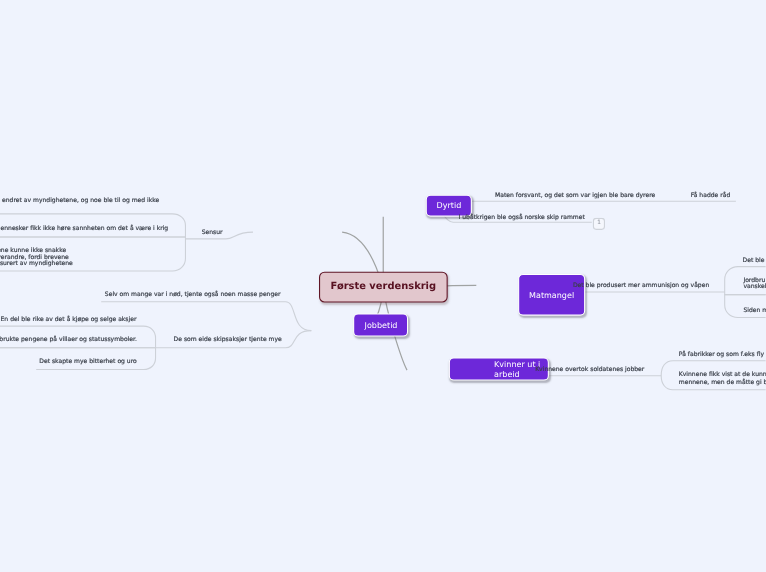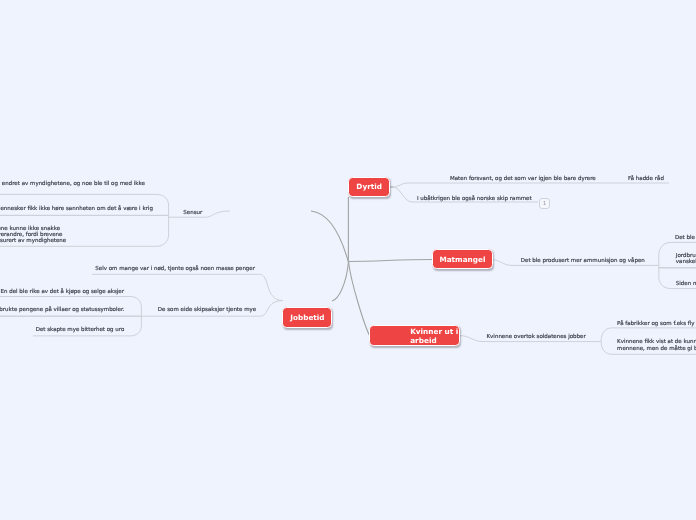--- a/index.html
+++ b/index.html
@@ -13,25 +13,25 @@
 
   .node{position:absolute;box-sizing:border-box;}
 
   .central{left:289.7px;top:246.5px;width:117.6px;height:28px;
            background:#e2c7cd;border:1.8px solid #601526;border-radius:5px;
            color:#581121;font-weight:bold;font-size:9px;
            display:flex;align-items:center;justify-content:center;
            transform:translateZ(0);
            box-shadow:1px 2px 2px rgba(90,60,65,.28);letter-spacing:0px;}
 
-  .main{background:#ef4444;border:1.2px solid #ffffff;border-radius:4.5px;
-        color:#ffffff;font-weight:bold;font-size:7.3px;
+  .main{background:#6d28d9;border:1.2px solid #ffffff;border-radius:4.5px;
+        color:#ffffff;font-weight:normal;font-size:7.3px;
         display:flex;align-items:center;justify-content:center;
         transform:translateZ(0);
-        box-shadow:1px 1.6px 1.6px rgba(100,100,110,.45);}
+        box-shadow:1px 1.6px 1.6px rgba(100,100,110,.45);margin-left:39px;}
 
   .leaf{position:absolute;color:#3b404a;font-size:5.5px;
         -webkit-text-stroke:0.18px #3b404a;
         transform:translateZ(0);
         white-space:pre;line-height:8px;}
 
   .badge{position:absolute;border:0.8px solid #cfd3da;border-radius:3px;
          color:#9a9ea8;font-size:5.2px;display:flex;align-items:center;
          justify-content:center;background:#f5f7fd;
          transform:translateZ(0);
@@ -64,24 +64,25 @@
 
     <path class="light" d="M92,274.3 L259.5,274.3 C270.3,274.3 264.3,300.6 283,300.6"></path>
     <path class="light" d="M141.3,316.2 L259.5,316.2 C270.3,316.2 264.3,300.6 283,300.6"></path>
     <path class="light" d="M-10,296.5 L130.5,296.5 C137.2,296.5 141.4,301.3 141.4,307.3 L141.4,316.2 L-10,316.2"></path>
     <path class="light" d="M-10,316.2 L141.4,316.2 L141.4,325.5 C141.4,331.5 137.2,335.9 130.5,335.9 L32.9,335.9"></path>
 
     <path class="light" d="M459.5,335.6 C470,335.6 473,341.6 483,341.6 L601.1,341.6"></path>
     <path class="light" d="M706,327.9 L611.7,327.9 C604.8,327.9 601.1,333.4 601.1,341.1 L601.1,341.6 C601.1,348.9 604.8,354.3 611.7,354.3 L706,354.3"></path>
   </svg>
 
+  <div class="node central">Første verdenskrig</div>
 
   <div class="node main" style="left:348px;top:177.1px;width:42.3px;height:19.8px;">Dyrtid</div>
-  <div class="node main" style="left:432.3px;top:249.1px;width:60.3px;height:20px;">Matmangel</div>
-  <div class="node main" style="left:282.3px;top:307px;width:50.2px;height:21px;">Jobbetid</div>
+  <div class="node main" style="left:432.3px;top:249.1px;width:60.3px;height:38px;">Matmangel</div>
+  <div class="node main" style="left:282.3px;top:285px;width:50.2px;height:21px;">Jobbetid</div>
   <div class="node main" style="left:369.2px;top:325.4px;width:90.6px;height:20.7px;padding-left:40px;">Kvinner ut i arbeid</div>
 
   <div class="leaf" style="left:450px;top:174px;">Maten forsvant, og det som var igjen ble bare dyrere</div>
   <div class="leaf" style="left:628px;top:174px;">Få hadde råd</div>
   <div class="leaf" style="left:416.9px;top:193.6px;">I ubåtkrigen ble også norske skip rammet</div>
   <div class="badge" style="left:538.9px;top:198px;width:9.3px;height:8.9px;">1</div>
 
   <div class="leaf" style="left:183.3px;top:207.5px;">Sensur</div>
   <div class="leaf" style="left:-22.6px;top:179px;">Brev ble endret av myndighetene, og noe ble til og med ikke</div>
   <div class="leaf" style="left:-4.3px;top:204.2px;">Mennesker fikk ikke høre sannheten om det å være i krig</div>

